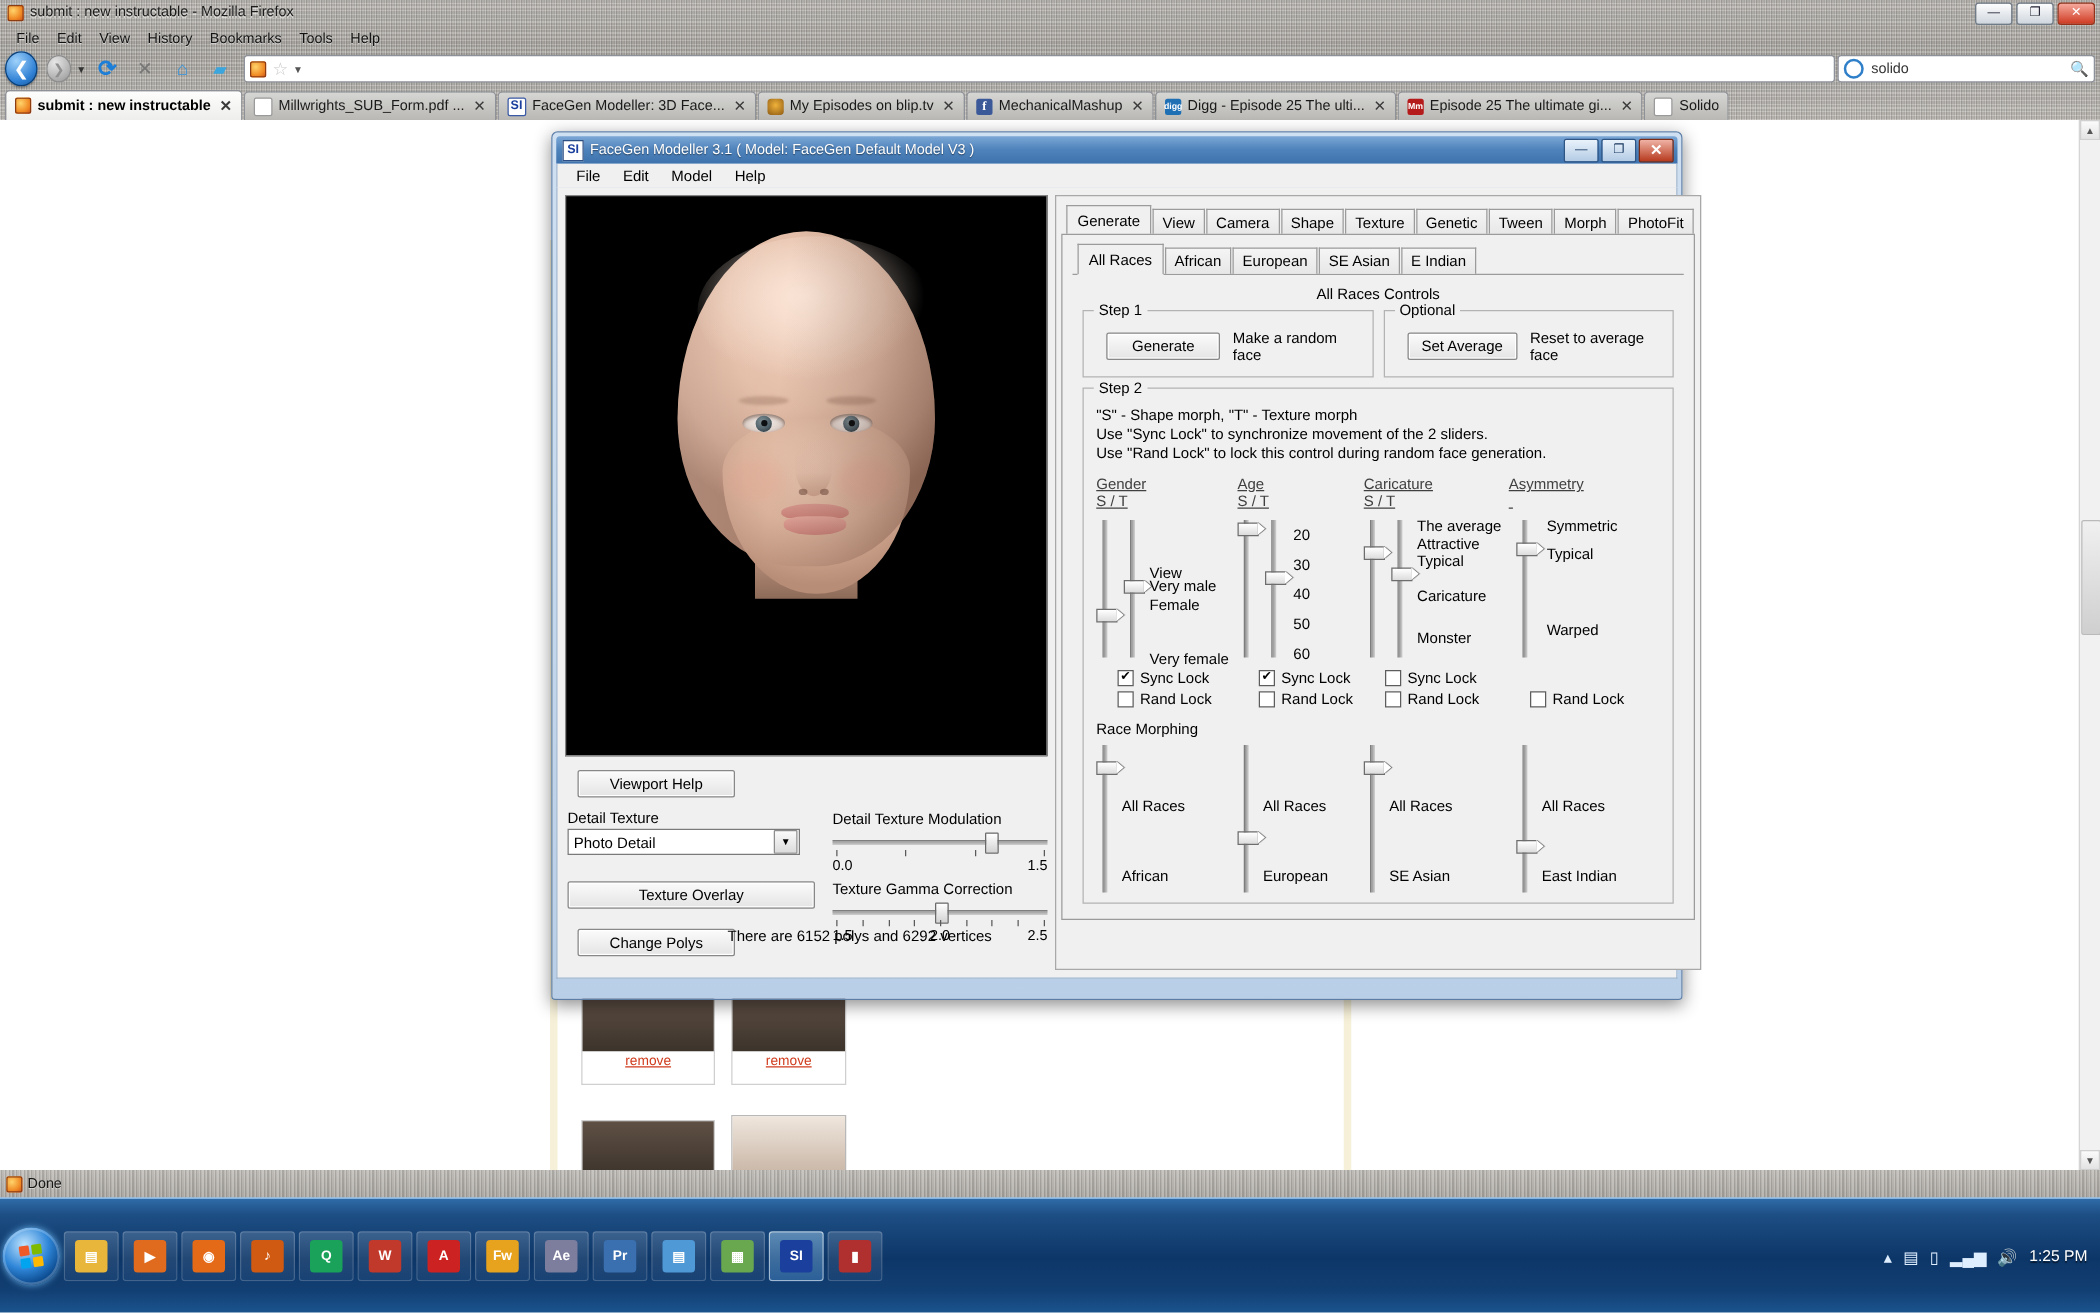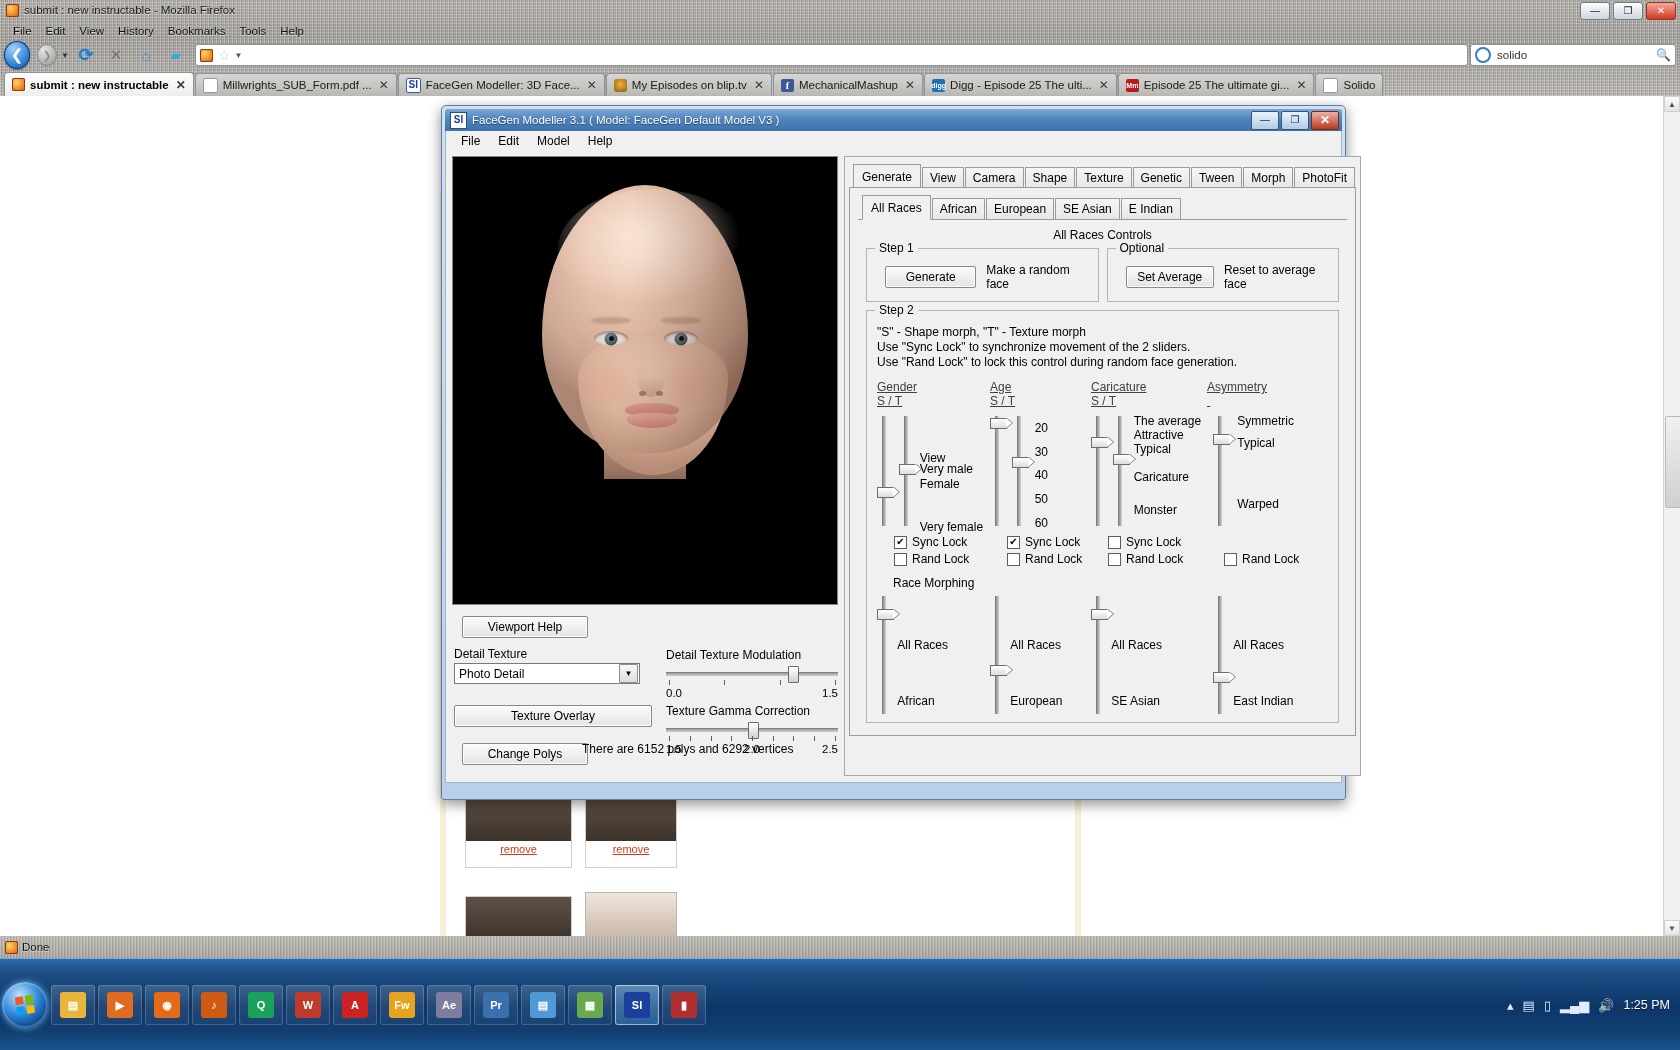--- a/index.html
+++ b/index.html
@@ -627,21 +627,21 @@
                   <span class="cb"></span>
                     <span>&nbsp;</span>
                 </div>
                 <div class="cbrow" style="margin-top:3px;margin-left:17px;">
                   <span class="cb" id="cb-s-rand"></span>
                   <span>Rand Lock</span>
                 </div>
               </div>
             </div>
 
-            <div class="race-title" style="margin-left:16px;">Race Morphing</div>
+            <div class="race-title" style="margin-left:0;">Race Morphing</div>
             <div class="cols" style="margin-top:6px;">
               <div class="col" style="width:113px;">
                 <div style="white-space:nowrap;">
                   <div class="vslider" style="height:118px;">
                     <div class="vtrack"></div>
                     <div class="vknob" id="k-r0" style="top: calc(14% - 4px);"></div>
                   </div>
                   <div class="sliderlabels" style="margin-left:4px;width:74px;height:118px;">
                     <span style="top:42px;">All Races</span>
                     <span style="top:98px;">African</span>

